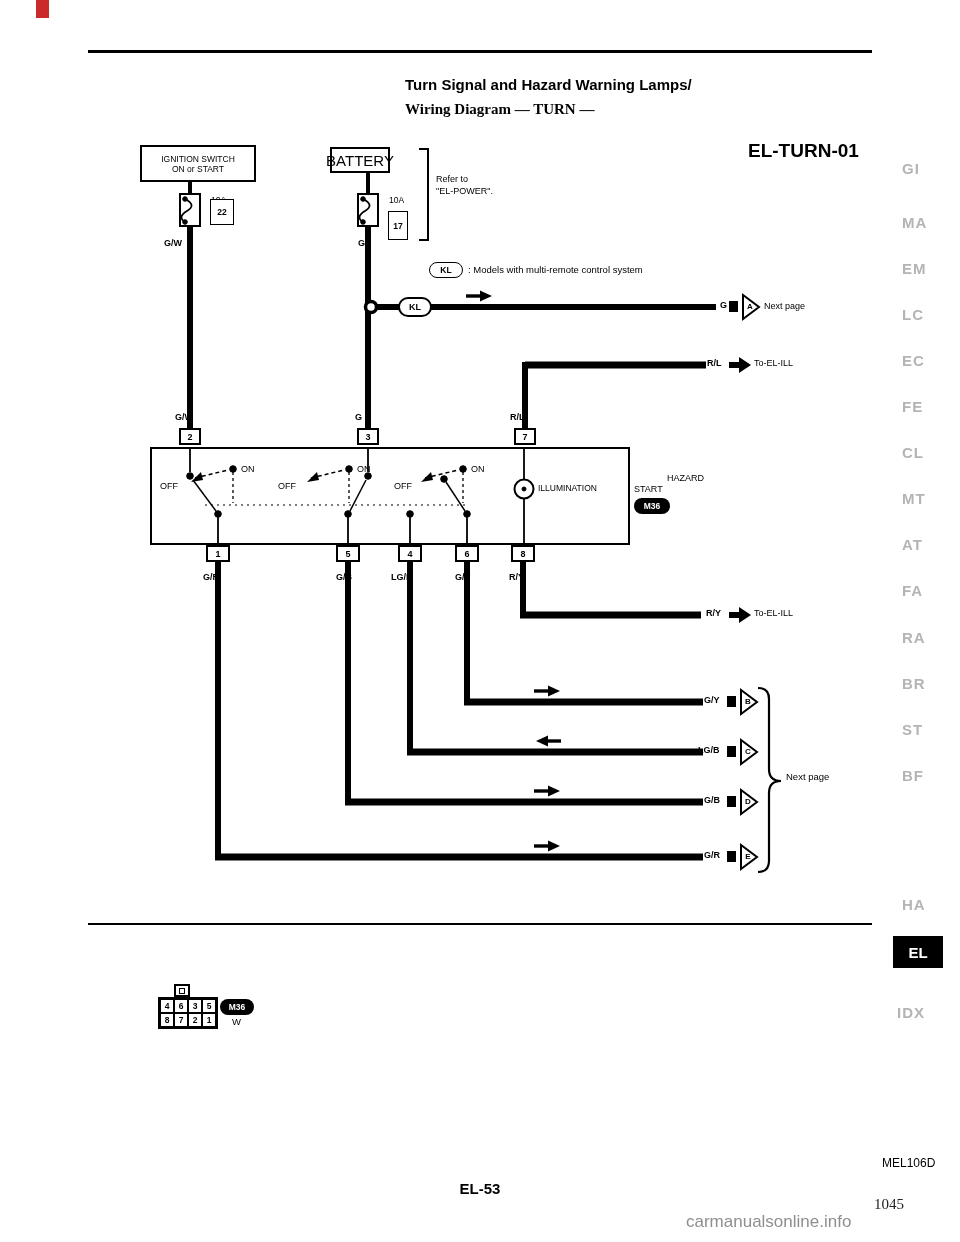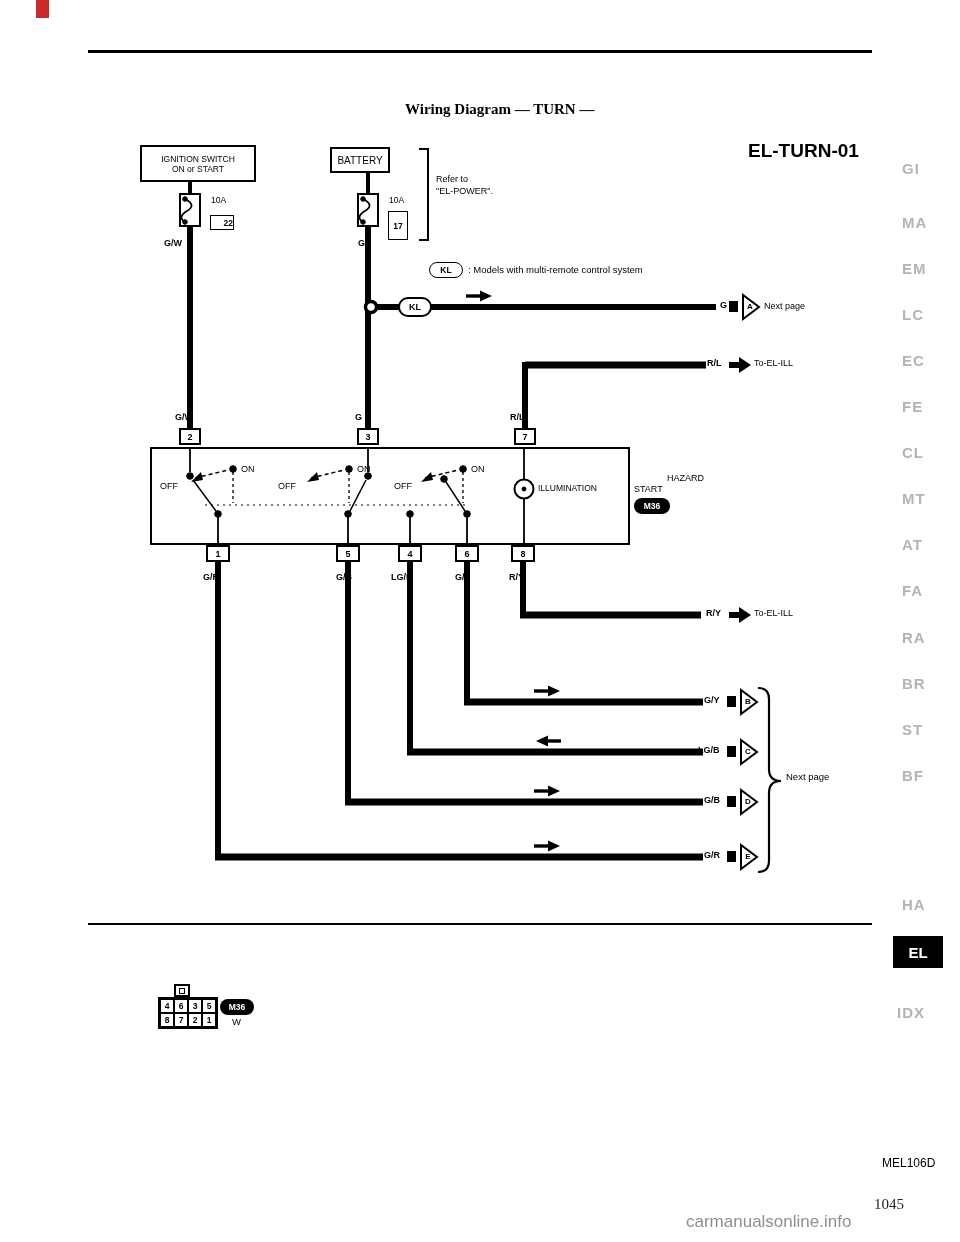--- a/index.html
+++ b/index.html
@@ -22,20 +22,21 @@
 </style>
 </head>
 <body>
 
 <div id="page">
 
   <div style="position:absolute;left:36px;top:0;width:13px;height:18px;background:#cc2a2a;"></div>
 
   <div class="rule" style="left:88px;top:50px;width:784px;height:3px;"></div>
 
+  <div class="t" style="left:405px;top:76px;font-size:15px;font-weight:bold;">Turn Signal and Hazard Warning Lamps/</div>
   <div class="t" style="left:405px;top:101px;font-size:15px;font-weight:bold;font-family:Liberation Serif, serif;">Wiring Diagram — TURN —</div>
   <div class="t" style="left:748px;top:140px;font-size:19px;font-weight:bold;">EL-TURN-01</div>
 
   <div class="side" style="top:160px;">GI</div>
   <div class="side" style="top:214px;">MA</div>
   <div class="side" style="top:260px;">EM</div>
   <div class="side" style="top:306px;">LC</div>
   <div class="side" style="top:352px;">EC</div>
   <div class="side" style="top:398px;">FE</div>
   <div class="side" style="top:444px;">CL</div>
@@ -200,26 +201,26 @@
       <circle cx="524" cy="489" r="2"></circle>
       <line x1="524" y1="499" x2="524" y2="547" stroke-width="1.8"></line>
     </g>
   </svg>
 
   <div class="bx" style="left:140px;top:145px;width:116px;height:37px;font-size:8.5px;">
     <span>IGNITION SWITCH</span>
     <span>ON or START</span>
   </div>
   <div class="t wl" style="left:211px;top:196px;font-weight:normal;font-size:8.5px;">10A</div>
-  <div class="fusebox" style="left:210px;top:215px;width:24px;height:15px;justify-content:flex-end;">
+  <div class="fusebox" style="left:210px;top:199px;width:24px;height:26px;">
     <span>22</span>
   </div>
   <div class="t wl" style="left:164px;top:238px;">G/W</div>
 
-  <div class="bx" style="left:330px;top:147px;width:60px;height:26px;font-size:10px;">
+  <div class="bx" style="left:330px;top:147px;width:60px;height:26px;font-size:15px;">
     <span>BATTERY</span>
   </div>
   <div class="t wl" style="left:389px;top:196px;font-weight:normal;font-size:8.5px;">10A</div>
   <div class="fusebox" style="left:388px;top:211px;width:20px;height:29px;">
     <span>17</span>
   </div>
   <div class="t sm" style="left:436px;top:174px;font-size:9px;text-align:right;">Refer to</div>
   <div class="t sm" style="left:436px;top:186px;font-size:9px;">"EL-POWER".</div>
   <div class="t wl" style="left:358px;top:238px;">G</div>
 
@@ -318,16 +319,17 @@
     <div>7</div>
     <div>2</div>
     <div>1</div>
   </div>
   <div class="oval" style="left:220px;top:999px;width:34px;height:16px;">
     <span>M36</span>
   </div>
   <div class="t" style="left:232px;top:1017px;font-size:9.5px;">W</div>
 
   <div class="t" style="left:836px;top:1157px;font-size:12px;padding-left:46px;">MEL106D</div>
+  <div class="t" style="left:0;right:0;top:1180px;text-align:center;font-size:15px;font-weight:bold;">EL-53</div>
   <div class="t" style="left:874px;top:1196px;font-size:15px;font-family:'Liberation Serif',serif;color:#222;">1045</div>
   <div class="t" style="left:686px;top:1212px;font-size:17px;color:#8f8f8f;">carmanualsonline.info</div>
 
 </div>
 
 </body></html>

